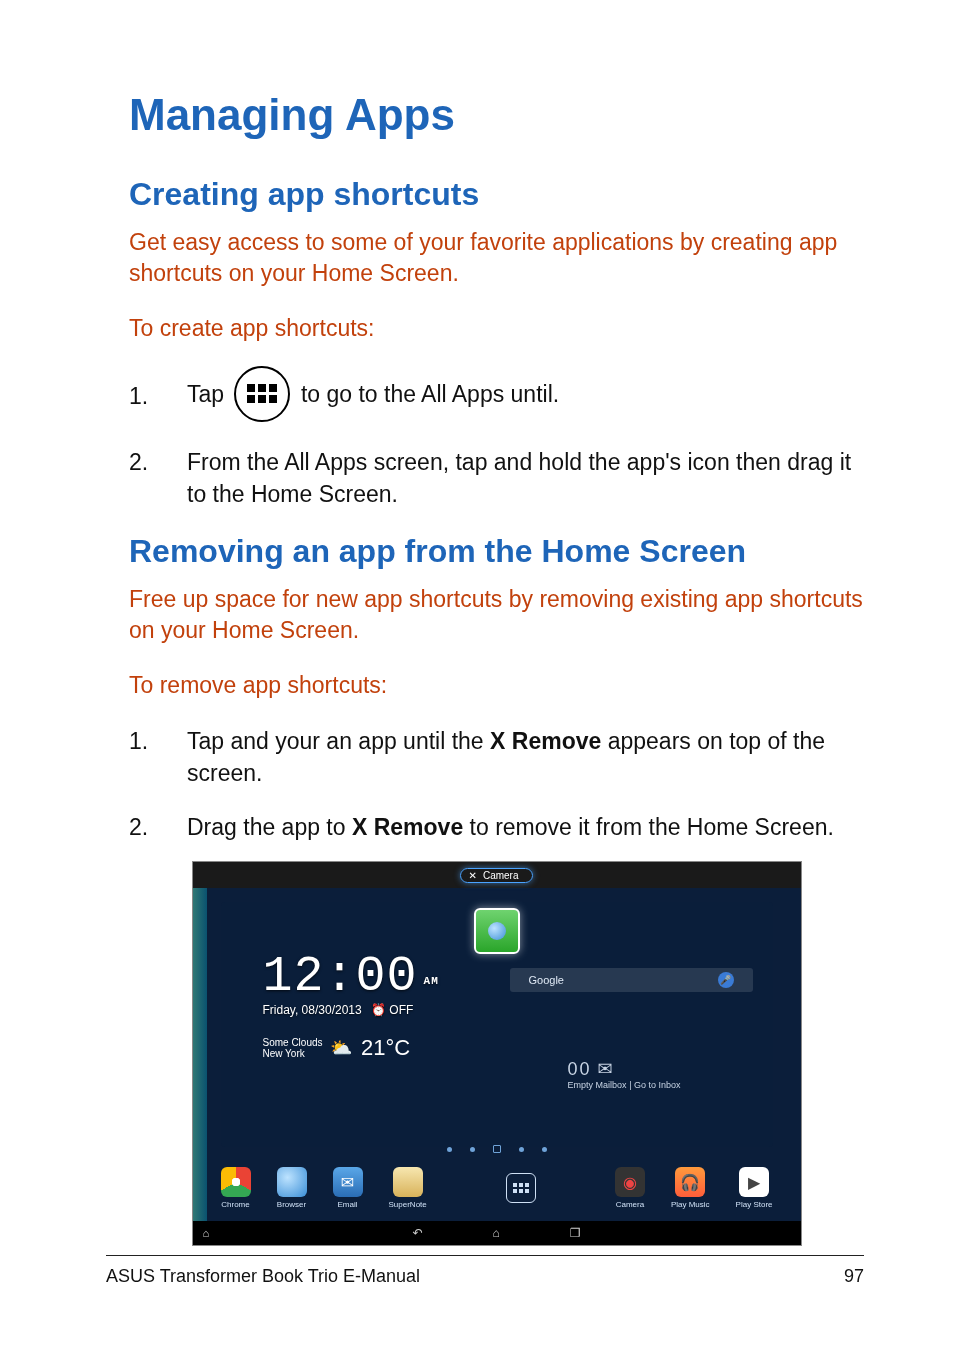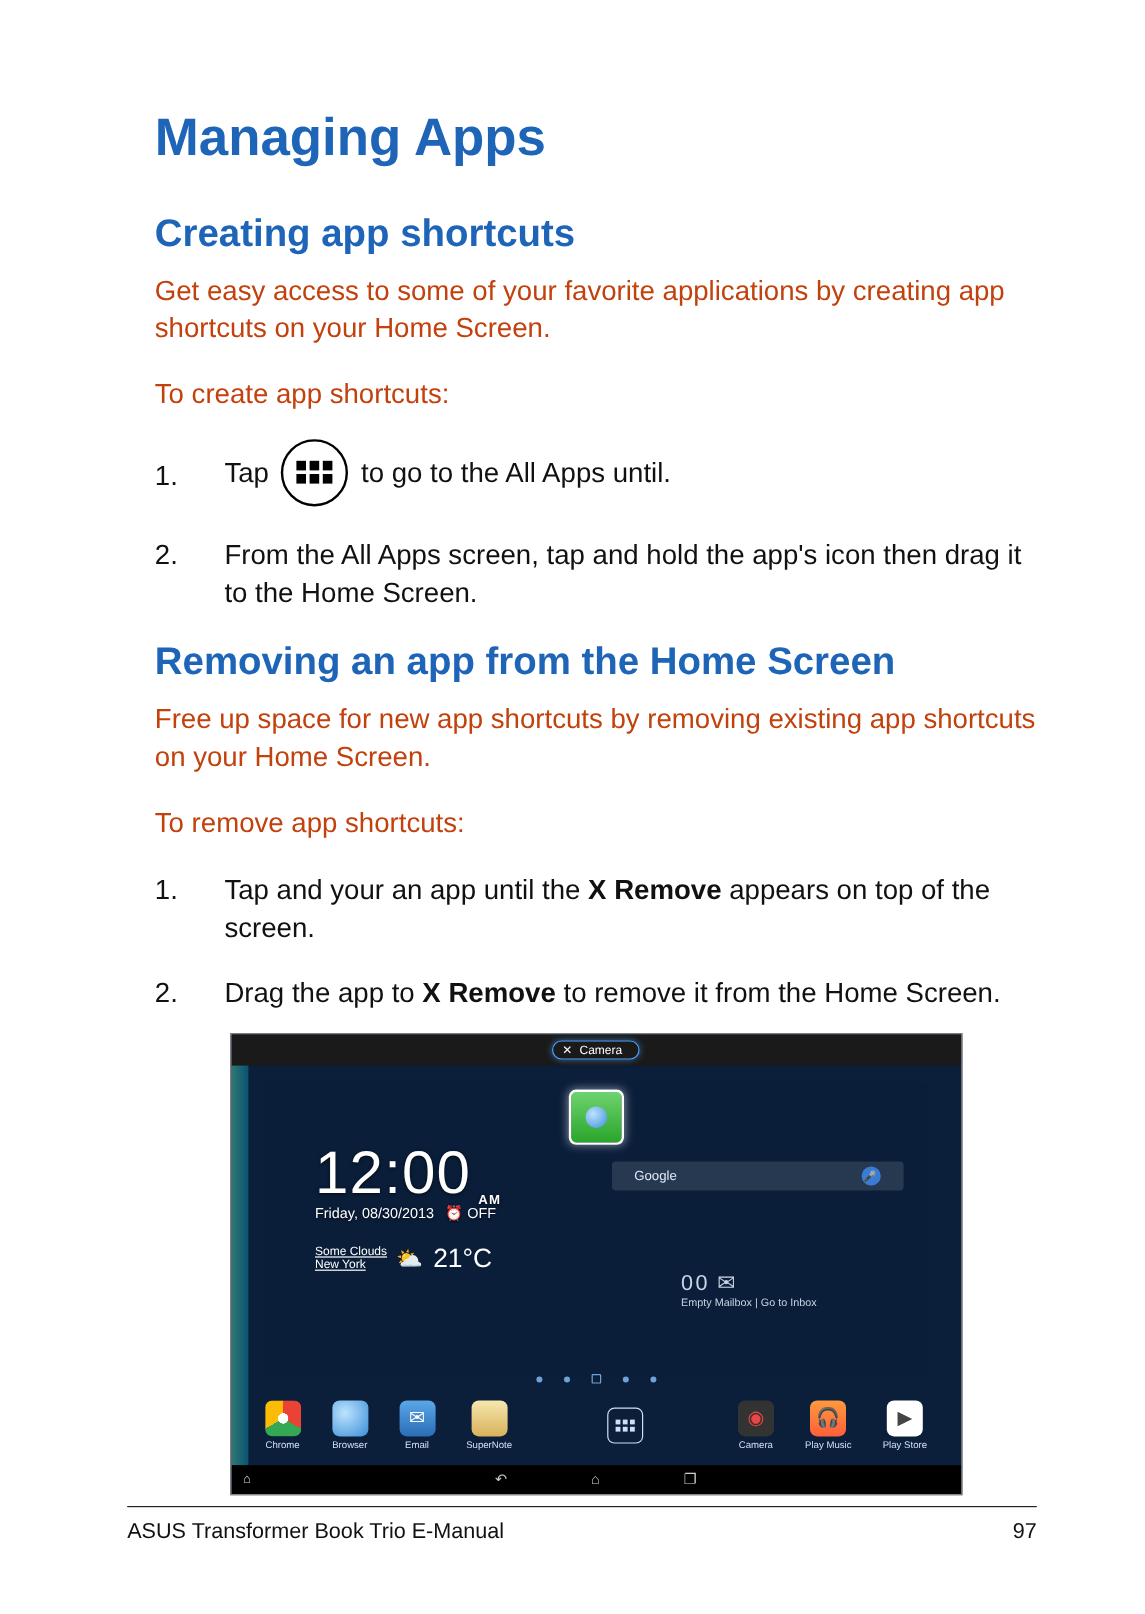--- a/index.html
+++ b/index.html
@@ -128,28 +128,28 @@
   }
   .dragged .ph {
     width:18px;height:18px;border-radius:50%;
     background:radial-gradient(circle at 35% 35%, #bde3ff, #3a8ed6);
   }
   .clock-block {
     position:absolute; left:70px; top:86px; color:#fff;
   }
   .clock-block .time {
     font-size:50px; font-weight:300; letter-spacing:1px;
-    display:flex; align-items:flex-end;
-    font-family: Liberation Sans, sans-serif;
+    display:flex; align-items:center;
+    font-family: Liberation Mono, monospace;
     text-shadow:0 1px 3px rgba(0,0,0,0.7);
   }
   .clock-block .time .ampm { font-size:11px; font-weight:700; margin-left:6px; margin-top:8px;}
   .clock-block .date { font-size:12px; margin-top:-2px; text-shadow:0 1px 2px rgba(0,0,0,0.7);}
   .clock-block .weather { margin-top:18px; display:flex; align-items:center; gap:8px;}
-  .clock-block .weather .loc { font-size:10px; line-height:1.1;text-decoration:underline;}
+  .clock-block .weather .loc { font-size:10px; line-height:1.1;}
   .clock-block .weather .wicon { font-size:18px;}
   .clock-block .weather .temp { font-size:22px; font-weight:300;}
   .gsearch {
     position:absolute; right:48px; top:106px;
     width:243px; height:24px;
     background: rgba(255,255,255,0.12);
     border-radius:3px;
     display:flex; align-items:center; justify-content:space-between;
     padding:0 19px;
     color:#dfe9f5; font-size:11px;

